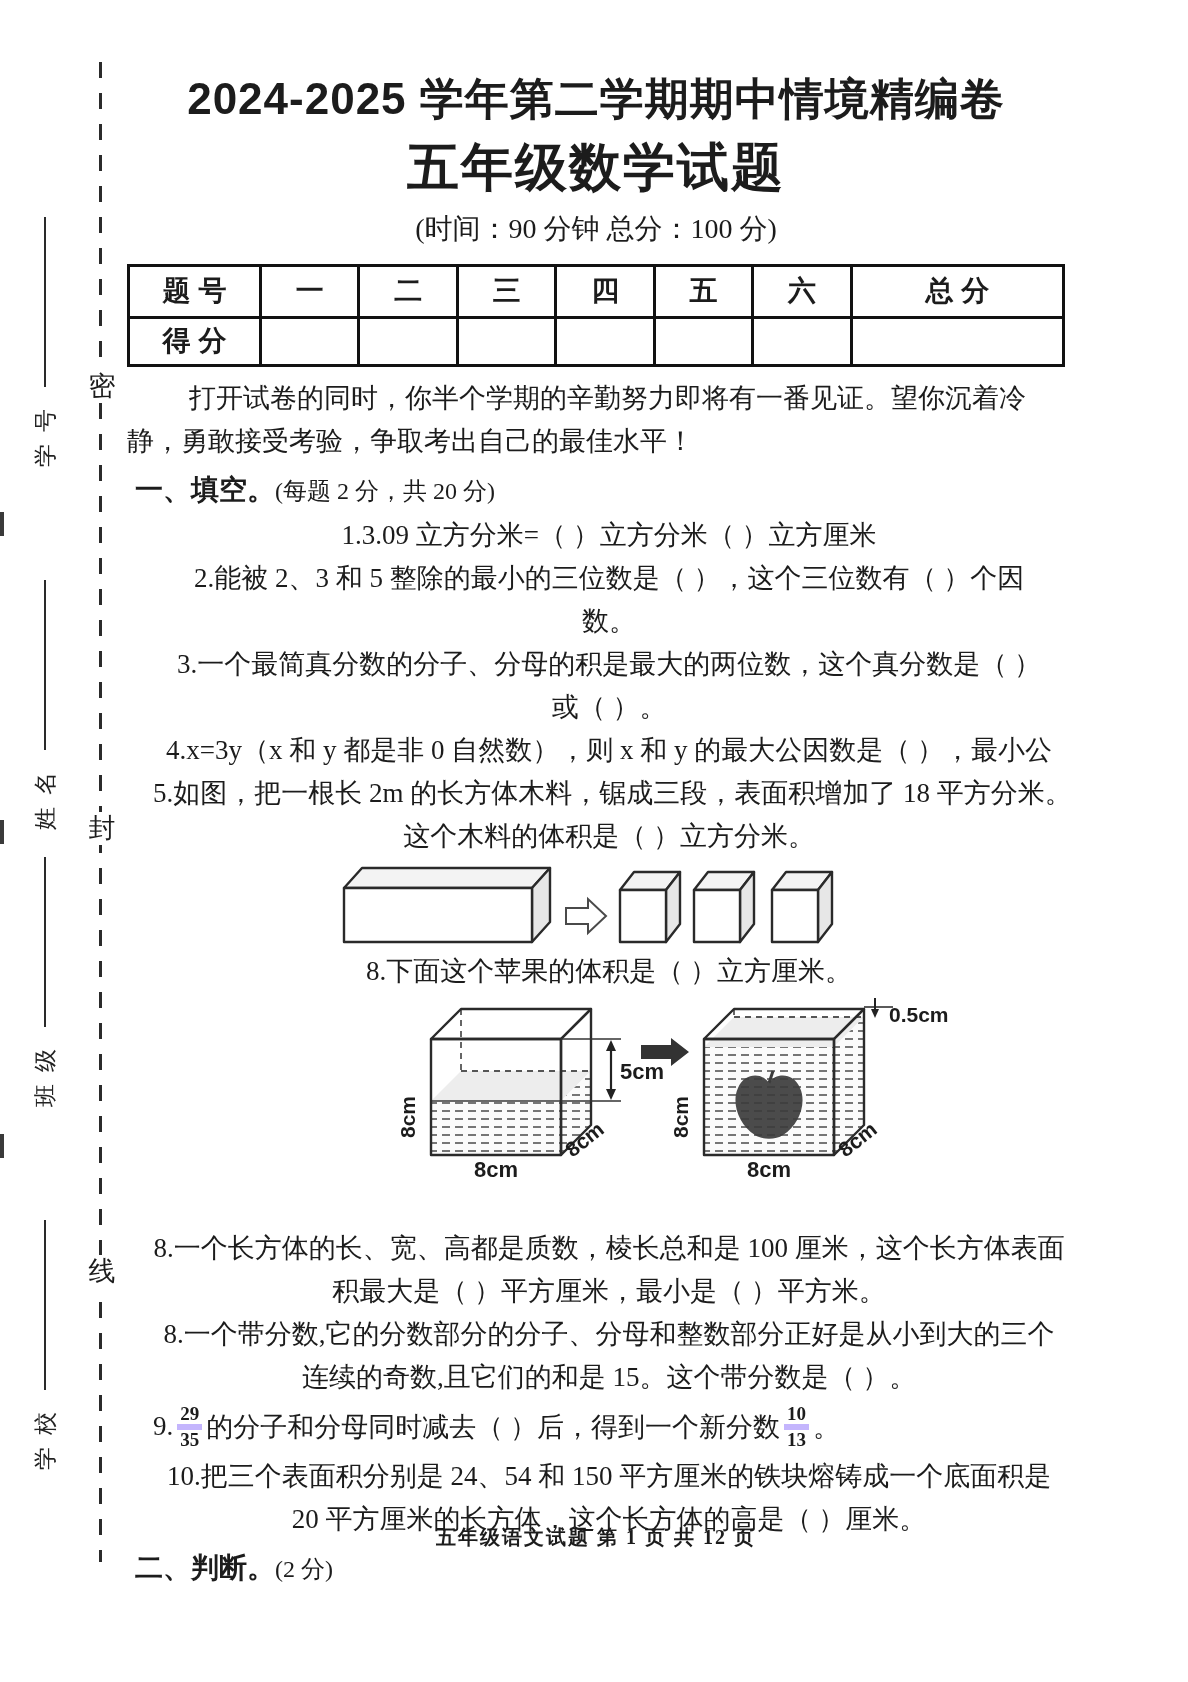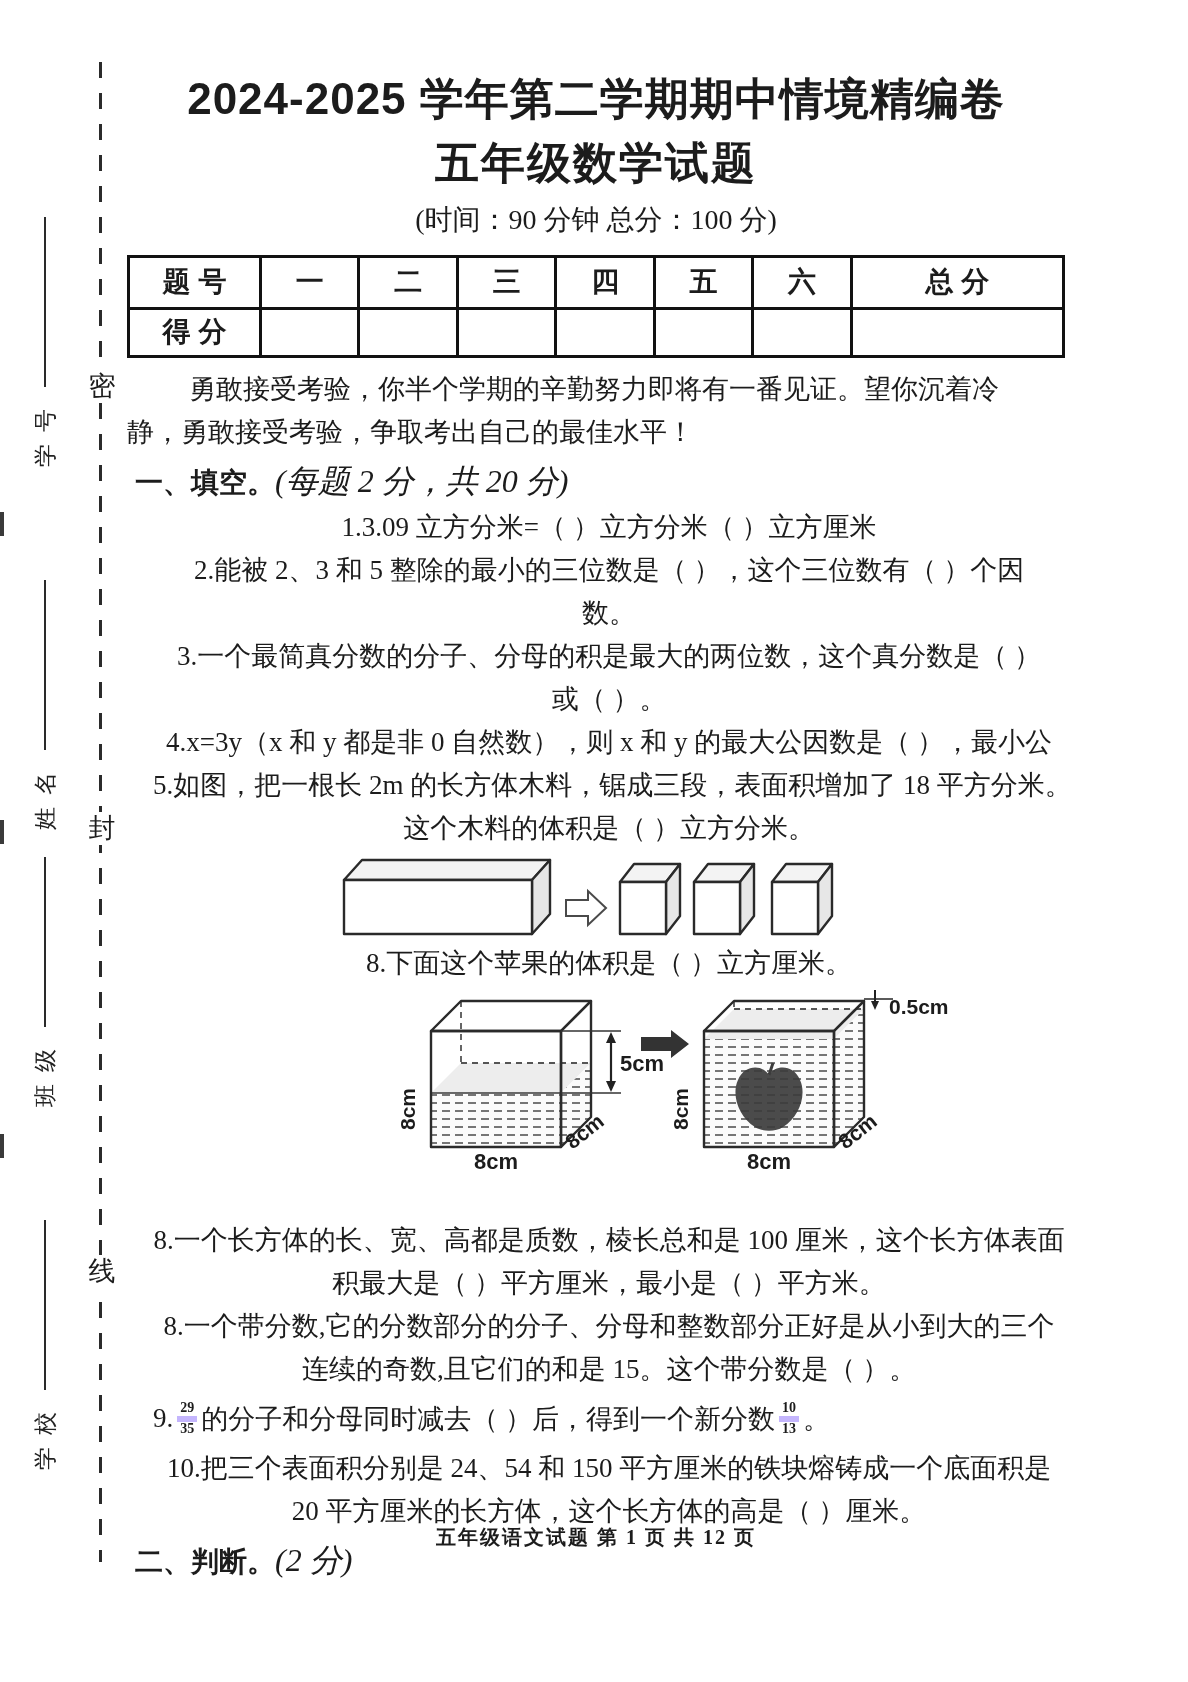--- a/index.html
+++ b/index.html
@@ -14,42 +14,42 @@
   .edge-dash{position:absolute;left:0;width:4px;height:24px;background:#3a3a3a;}
   .mfield{position:absolute;left:-80px;width:250px;height:40px;
     transform:rotate(-90deg);display:flex;align-items:center;gap:10px;}
   .mlabel{font-size:23px;letter-spacing:12px;white-space:nowrap;color:#222;}
   .mrule{flex:1;height:0;border-top:2px solid #2a2a2a;}
 
   
   .content{position:absolute;left:127px;top:68px;width:938px;}
   .title{font-family:"Liberation Sans",sans-serif;font-weight:bold;font-size:44px;
     text-align:center;margin:6px 0 0 0;letter-spacing:1px;line-height:1.15;}
-  .subtitle{font-family:"Liberation Sans",sans-serif;font-weight:bold;font-size:44px;
+  .subtitle{font-family:"Liberation Sans",sans-serif;font-weight:bold;font-size:52px;
     text-align:center;margin:14px 0 0 0;letter-spacing:2px;line-height:1.1;}
   .info{font-size:28px;text-align:center;margin-top:14px;}
 
   table.score{width:100%;border-collapse:collapse;margin-top:16px;
     font-family:"Liberation Sans",sans-serif;font-weight:bold;font-size:28px;border-radius:23px;}
   table.score td{border:3px solid #111;text-align:center;padding:0;}
   table.score tr.hdr td{height:49px;}
   table.score tr.scr td{height:45px;}
 
   .intro{font-size:27px;line-height:43px;margin-top:10px;}
   .intro .ind{text-indent:62px;}
 
   .sec{margin-top:4px;padding-left:8px;font-size:28px;line-height:46px;}
   .sec .sec-t{font-family:"Liberation Sans",sans-serif;font-weight:bold;}
-  .sec .sec-n{font-size:32px;font-style:italic;}
+  .sec .sec-n{font-size:24px;}
 
   .q{padding-left:26px;font-size:27px;line-height:43px;text-align:center;}
   .q div{white-space:nowrap;}
 
   .q9{padding-left:26px;font-size:27px;display:flex;align-items:center;height:56px;}
-  .frac{display:inline-flex;flex-direction:column;align-items:center;font-size:14px;
+  .frac{display:inline-flex;flex-direction:column;align-items:center;font-size:19px;
     line-height:1.05;margin:0 4px;font-weight:bold;}
   .frac .den{border-top:6px solid #c4b5fd;padding:0 3px;}
   .frac .num{padding:0 3px;}
 
   .fig5{margin:4px 0 0 215px;}
   .fig6{margin:2px 0 0 262px;}
 
   .footer{position:absolute;left:127px;top:1524px;width:938px;text-align:center;
     font-size:20px;font-weight:bold;letter-spacing:2px;}
 
@@ -121,21 +121,21 @@
         <td></td>
         <td></td>
         <td></td>
         <td></td>
         <td></td>
       </tr>
     </tbody>
       </table>
 
     <div class="intro">
-      <div class="ind">勇敢接受考验，你半个学期的辛勤努力即将有一番见证。望你沉着冷</div>
+      <div class="ind">打开试卷的同时，你半个学期的辛勤努力即将有一番见证。望你沉着冷</div>
       <div>静，勇敢接受考验，争取考出自己的最佳水平！</div>
     </div>
 
     <div class="sec">
       <span class="sec-t">一、填空。</span><span class="sec-n">(每题 2 分，共 20 分)</span>
     </div>
 
     <div class="q">
       <div>1.3.09 立方分米=（      ）立方分米（      ）立方厘米</div>
     </div>

